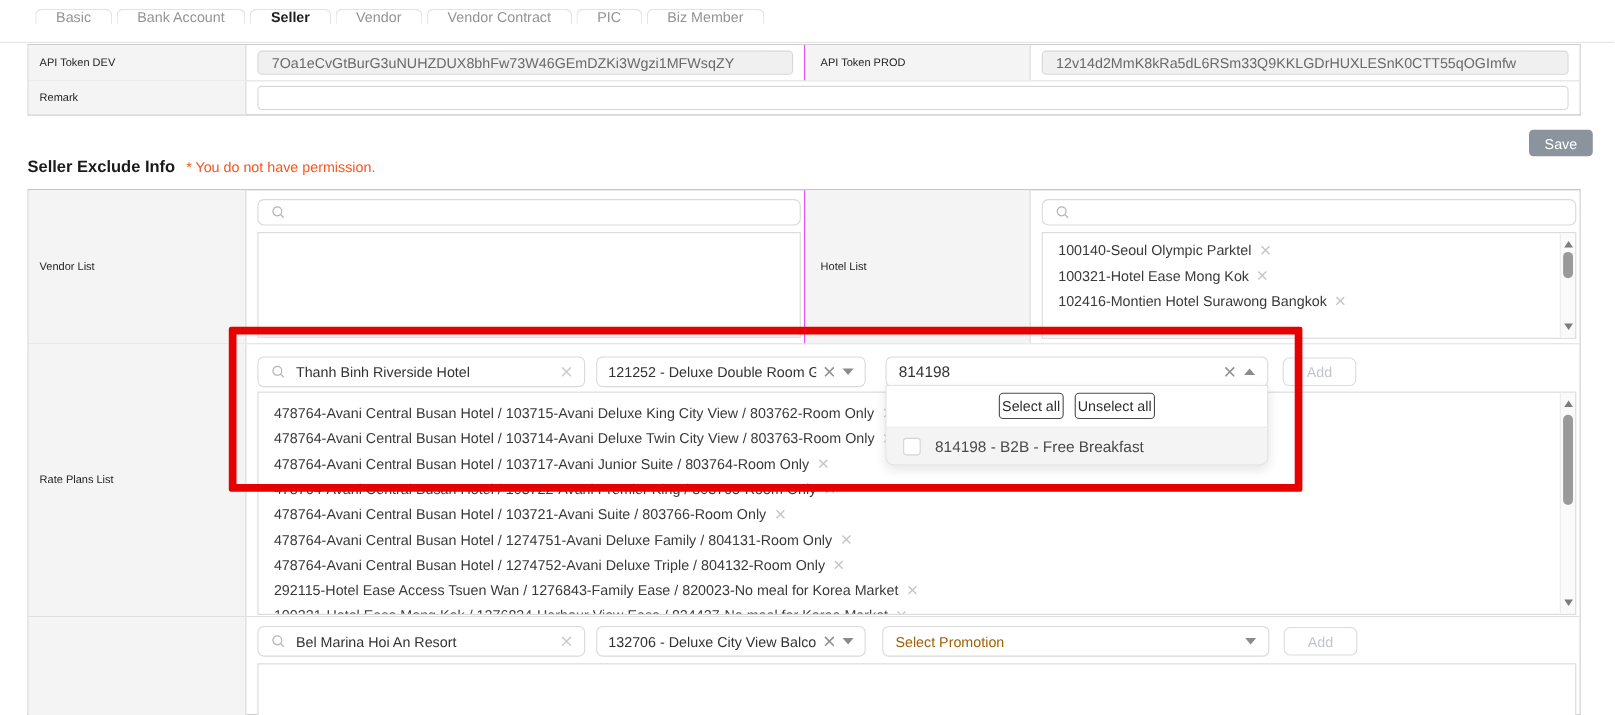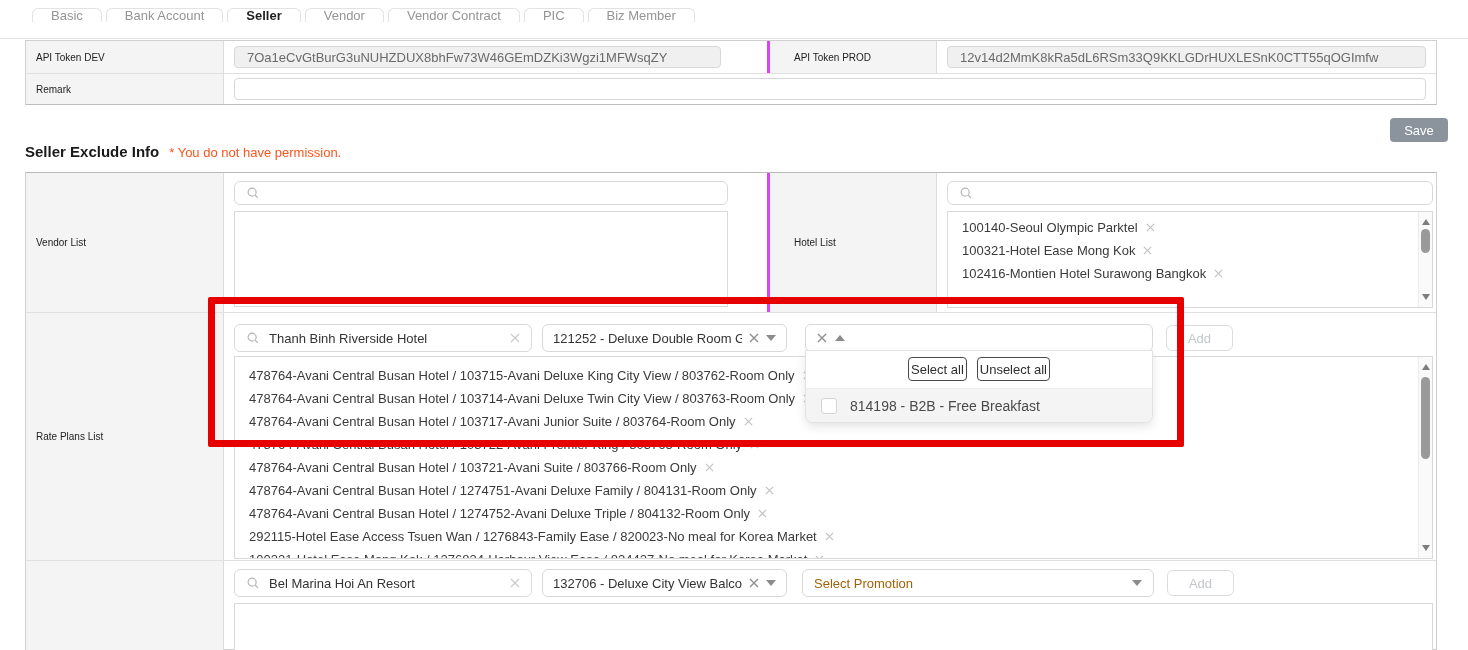--- a/index.html
+++ b/index.html
@@ -20,21 +20,21 @@
   .tbl-top { top:40px; border-bottom-color:#bdbdbd; }
   .tbl-main { top:172px; height:478px; border-top-color:#b9b9b9; }
   .row { display:grid; }
   .r1 { height:32px; grid-template-columns:198px 507px 206px 1fr; }
   .r2 { height:31px; border-top:1px solid #e0e0e0; grid-template-columns:198px 1fr; }
   .m1 { height:139px; grid-template-columns:198px 507px 206px 1fr; }
   .m2 { height:248px; border-top:1px solid #e0e0e0; grid-template-columns:198px 1fr; }
   .m3 { height:90px;  border-top:1px solid #e0e0e0; grid-template-columns:198px 1fr; }
   .lbl { background:#f4f4f4; display:flex; align-items:center; padding-left:10px;
          font-size:10px; color:#222; border-right:1px solid #dcdcdc; }
-  .lbl.mid { border-left:3px solid #d946ef; padding-left:24px;margin-left:36px; }
+  .lbl.mid { border-left:1px solid #d946ef; padding-left:14px; }
   .cnt { display:flex; align-items:center; padding:0 10px; }
   .cnt-col { display:flex; flex-direction:column; align-items:stretch; padding:8px 3px 0 10px; gap:6px; }
   .cnt-col.rate { padding-top:11px; gap:4px; }
 
   .token-input { flex:1; height:22px; background:#f0f0f0; border:1px solid #d8d8d8; border-radius:4px;
                  color:#6a6a6a; font-size:13px; padding:0 12px; outline:none; }
   .remark-input { flex:1; height:22px; background:#fff; border:1px solid #d8d8d8; border-radius:4px;
                   font-size:13px; color:#333; padding:0 10px; outline:none; }
 
   
@@ -215,20 +215,21 @@
             </svg>
           </div>
           <div class="ctrl-select">
             <span class="val">121252 - Deluxe Double Room G...</span>
             <svg class="x-icon" width="10" height="10" viewBox="0 0 10 10">
               <path d="M1 1 L9 9 M9 1 L1 9" stroke="#8f8f8f" stroke-width="1.4"></path>
             </svg>
             <span class="caret-down"></span>
           </div>
           <div class="ctrl-multi">
+            <span class="val">814198</span>
             <svg class="x-icon" width="10" height="10" viewBox="0 0 10 10">
               <path d="M1 1 L9 9 M9 1 L1 9" stroke="#8f8f8f" stroke-width="1.4"></path>
             </svg>
             <span class="caret-up"></span>
           </div>
           <button class="add-btn">Add</button>
         </div>
         <div class="listbox rate-box">
 
             <div class="list-item">

